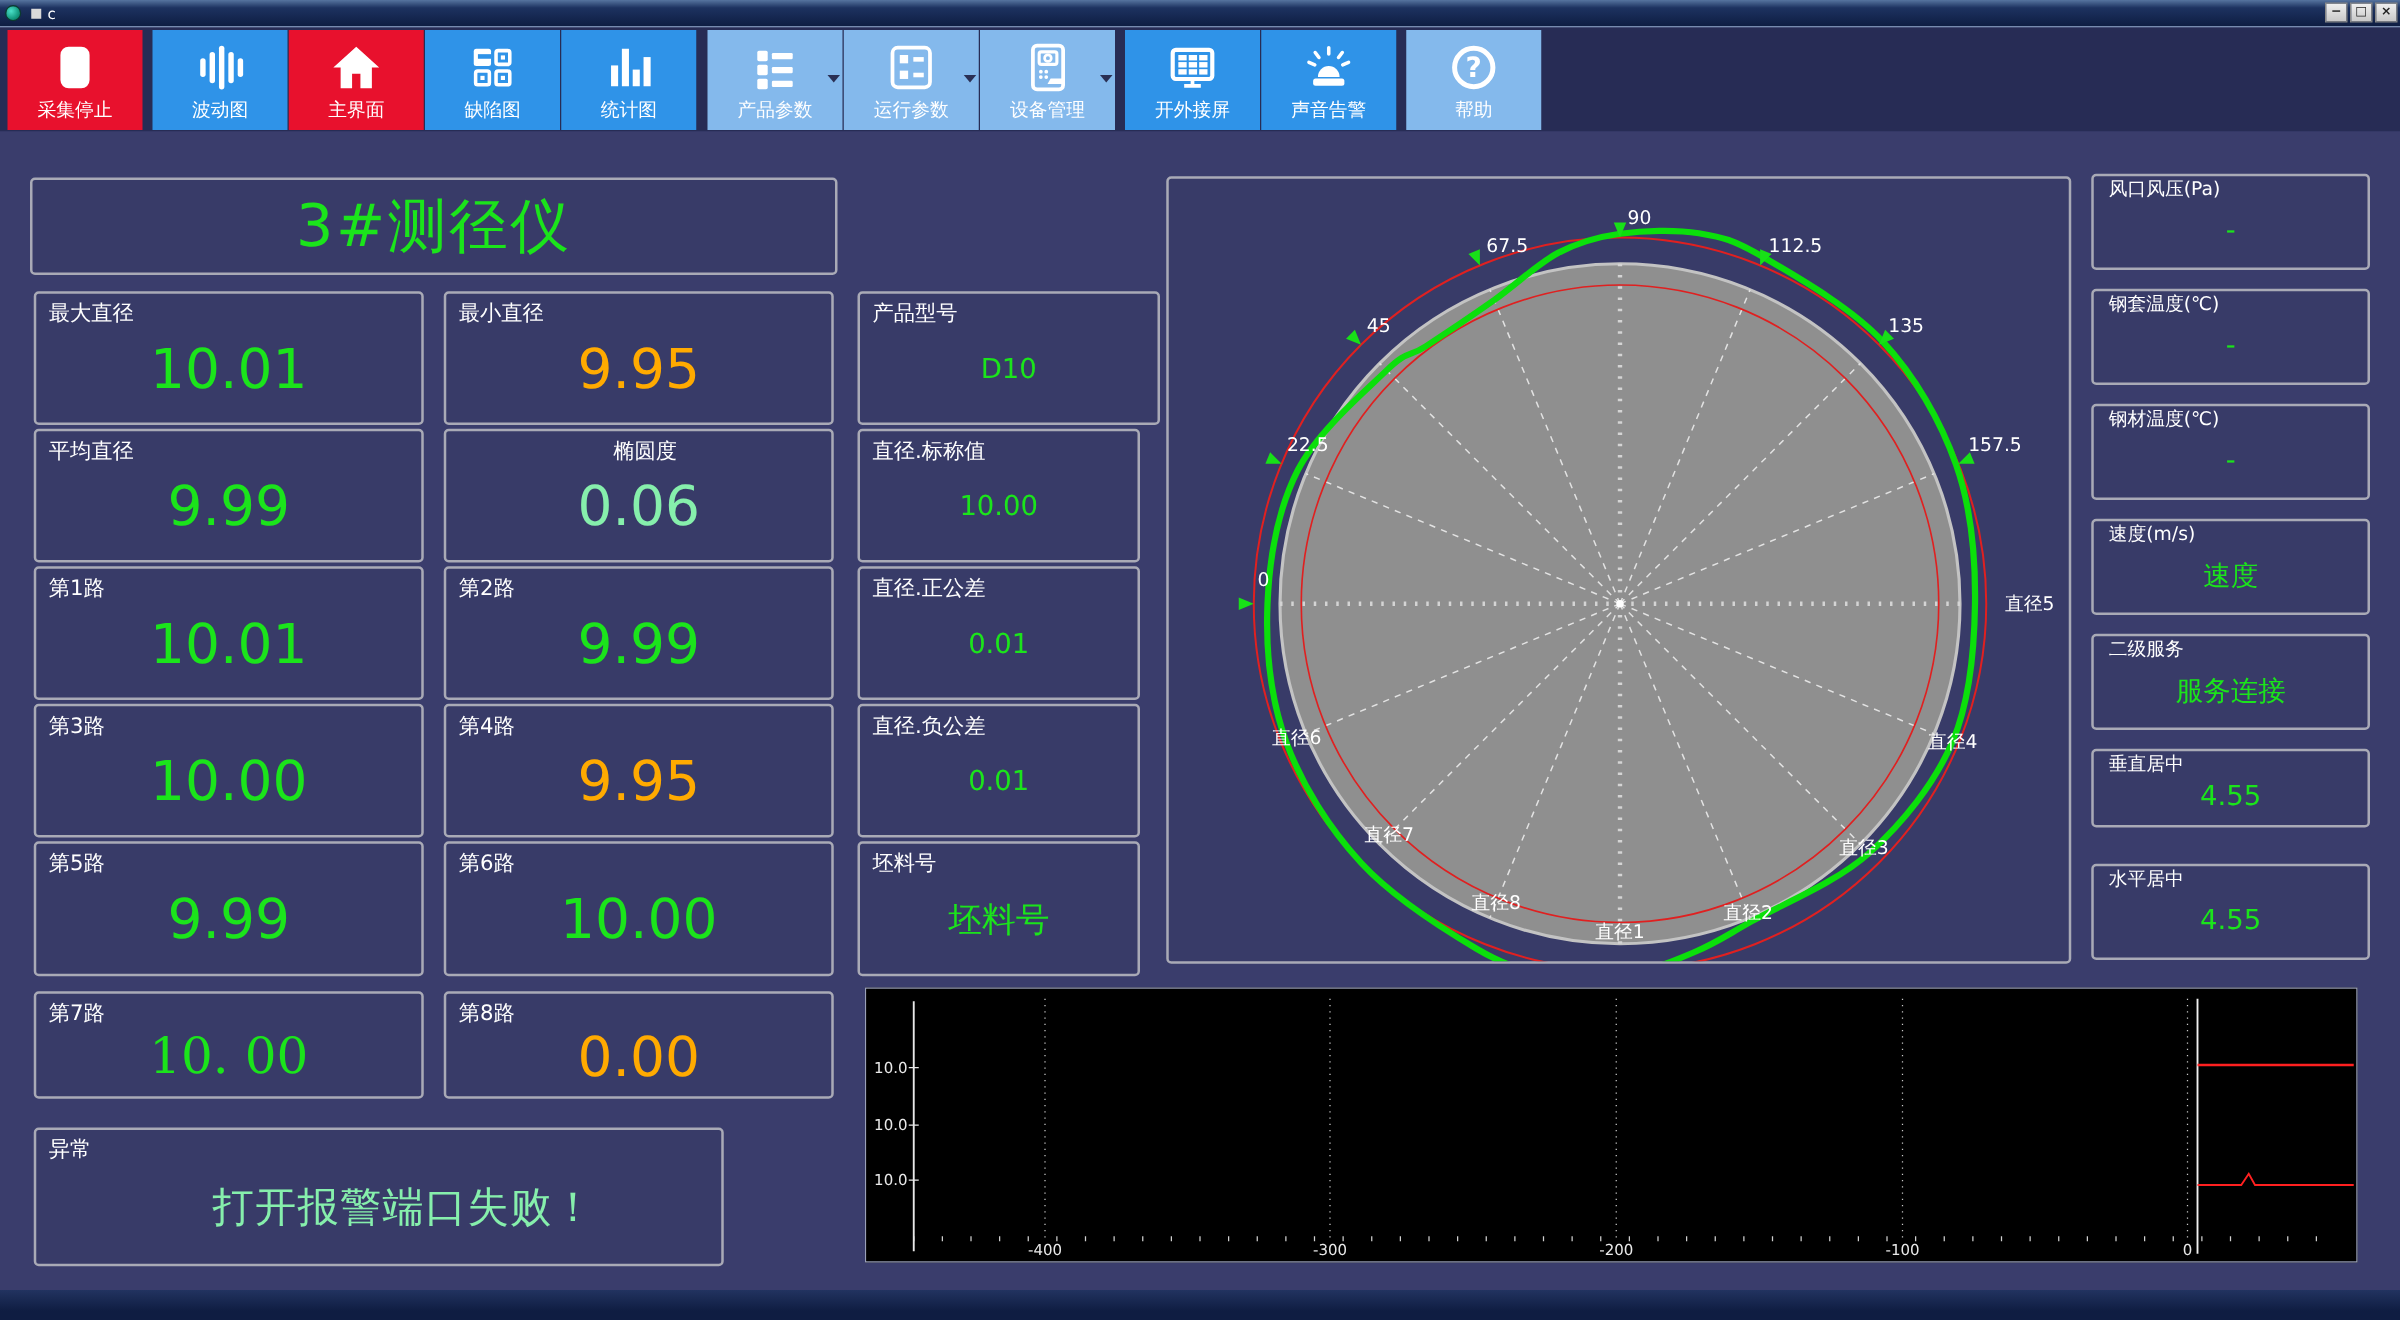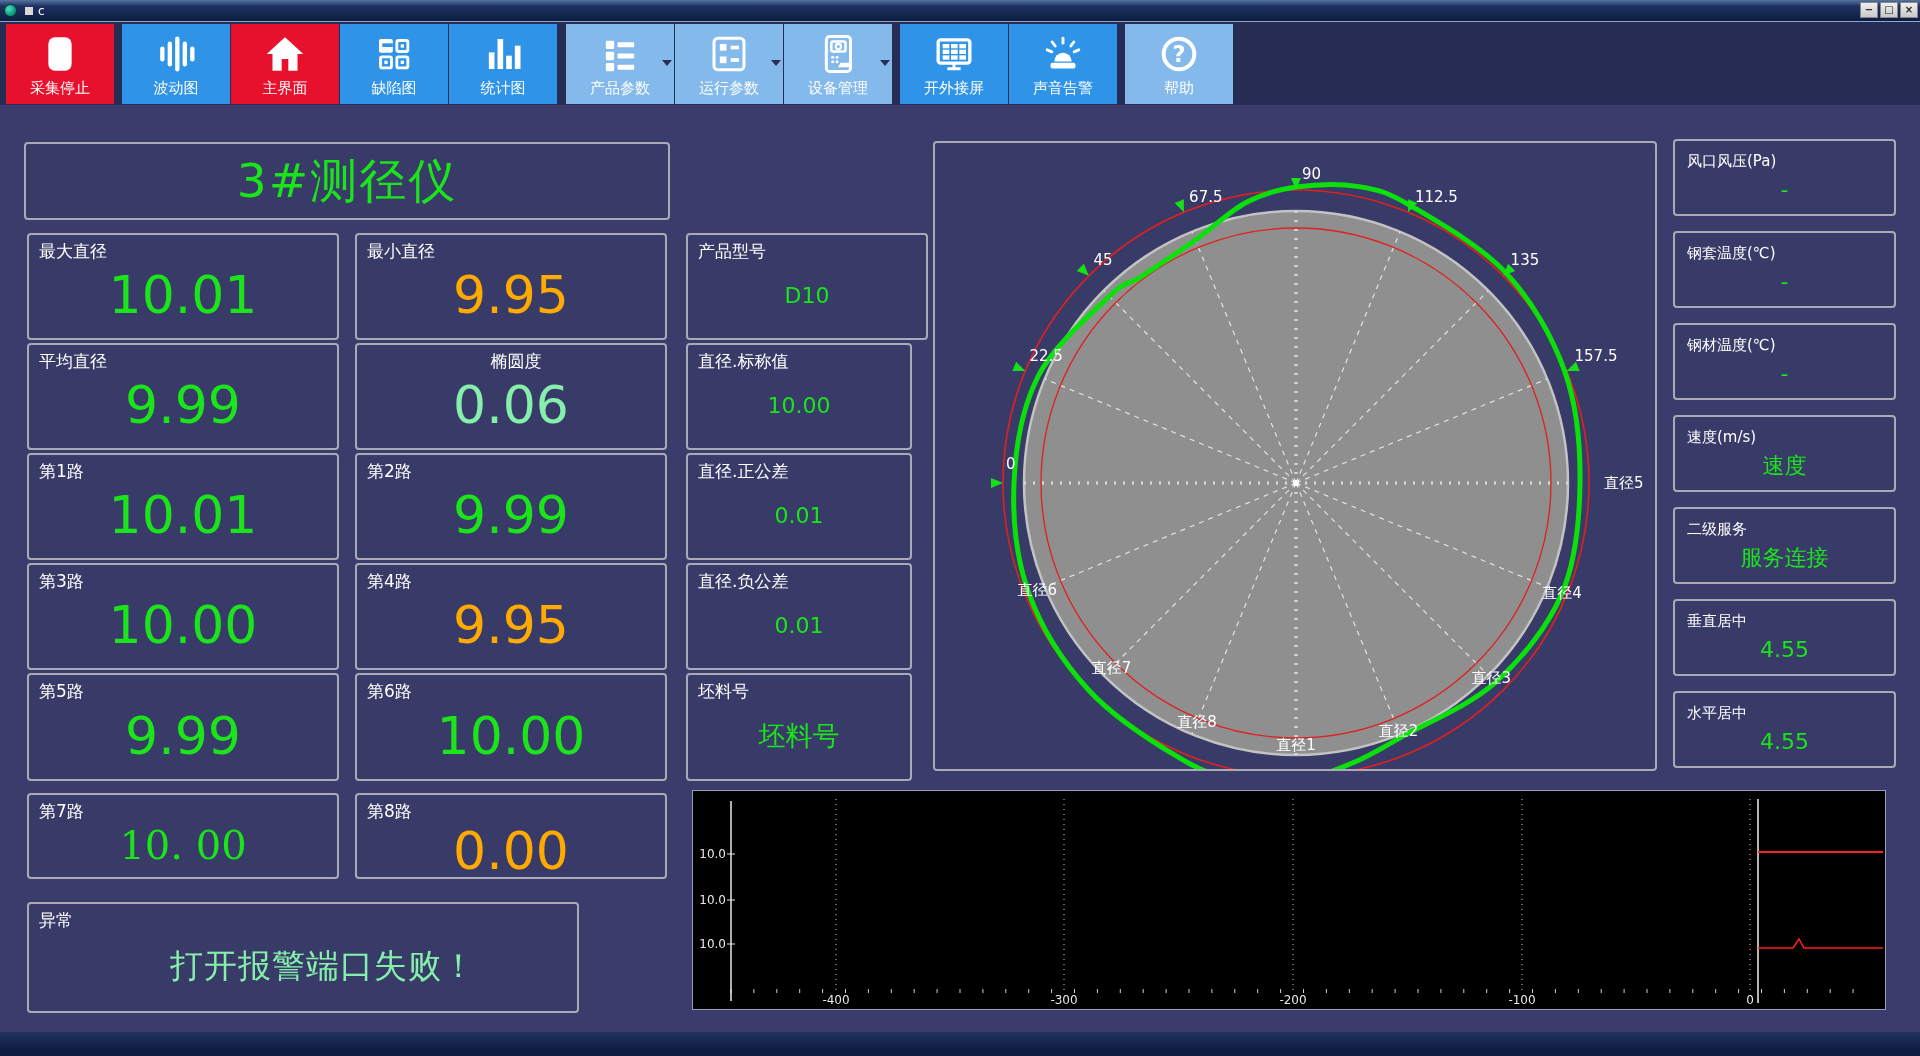--- a/index.html
+++ b/index.html
@@ -35,34 +35,34 @@
     border-left:5px solid transparent; border-right:5px solid transparent;
     border-top:6px solid #2a3055; }
 
   
   .box { position:absolute; border:2px solid #a9aab6; border-radius:4px;
          background:#383b68; display:flex; flex-direction:column; }
   .box .blabel { color:#fff; font-size:17px; padding:7px 0 0 10px; line-height:1.1; }
   .box .bvalue { flex:1; display:flex; align-items:center; justify-content:center;
                  padding-bottom:8px; }
   .v-green  { color:#1be41b; } .v-orange { color:#ffaa00; } .v-red { color:#86efac; }
-  .sz-big    { font-size:52px; }
+  .sz-big    { font-size:44px; }
   .sz-small  { font-size:22px; }
   .sz-medium { font-size:27px; }
   .serif { font-family:"DejaVu Serif","Liberation Serif",serif; font-size:40px; }
 
   #device-title-box { left:24px; top:142px; width:646px; height:78px;
     align-items:center; justify-content:center; flex-direction:row; }
   #device-title { color:#1be41b; font-size:47px; letter-spacing:2px; }
 
   #alarm-box { left:27px; top:902px; width:552px; height:111px; }
   #alarm-value { font-size:33px; letter-spacing:1px;padding-left:40px; }
 
   
-  .rp .blabel { font-size:15px; padding:12px 0 0 12px; }
+  .rp .blabel { font-size:15px; padding:2px 0 0 12px; }
   .rp .bvalue { font-size:22px; padding-bottom:4px; }
 
   
   #polar-panel { position:absolute; left:933px; top:141px; width:724px; height:630px;
     border:2px solid #a9aab6; border-radius:4px; background:#383b68; }
   #trend-panel { position:absolute; left:692px; top:790px; width:1194px; height:220px;
     border:1px solid #9aa0b8; background:#000; }
   svg text { font-family:"DejaVu Sans","Liberation Sans",sans-serif; }
 
   #bottom-strip { position:absolute; left:0; top:1032px; width:1920px; height:24px;
@@ -347,21 +347,21 @@
         <div class="bvalue v-green">-</div>
       </div>
       <div class="box rp" style="left: 1673px; top: 415px; width: 223px; height: 77px;">
         <div class="blabel">速度(m/s)</div>
         <div class="bvalue v-green">速度</div>
       </div>
       <div class="box rp" style="left: 1673px; top: 507px; width: 223px; height: 77px;">
         <div class="blabel">二级服务</div>
         <div class="bvalue v-green">服务连接</div>
       </div>
-      <div class="box rp" style="left: 1673px; top: 599px; width: 223px; height: 77px;">
+      <div class="box rp" style="left: 1673px; top: 599px; width: 223px; height: 63px;">
         <div class="blabel">垂直居中</div>
         <div class="bvalue v-green">4.55</div>
       </div>
       <div class="box rp" style="left: 1673px; top: 691px; width: 223px; height: 77px;">
         <div class="blabel">水平居中</div>
         <div class="bvalue v-green">4.55</div>
       </div>
     </div>
 
   <div id="trend-panel"><svg width="1192" height="218" viewBox="0 0 1192 218">

